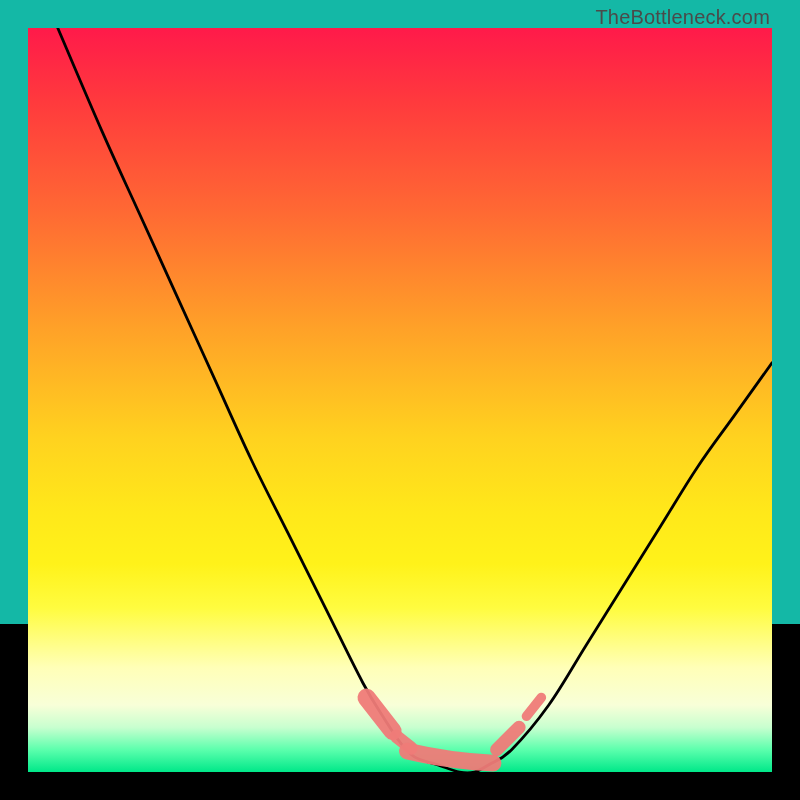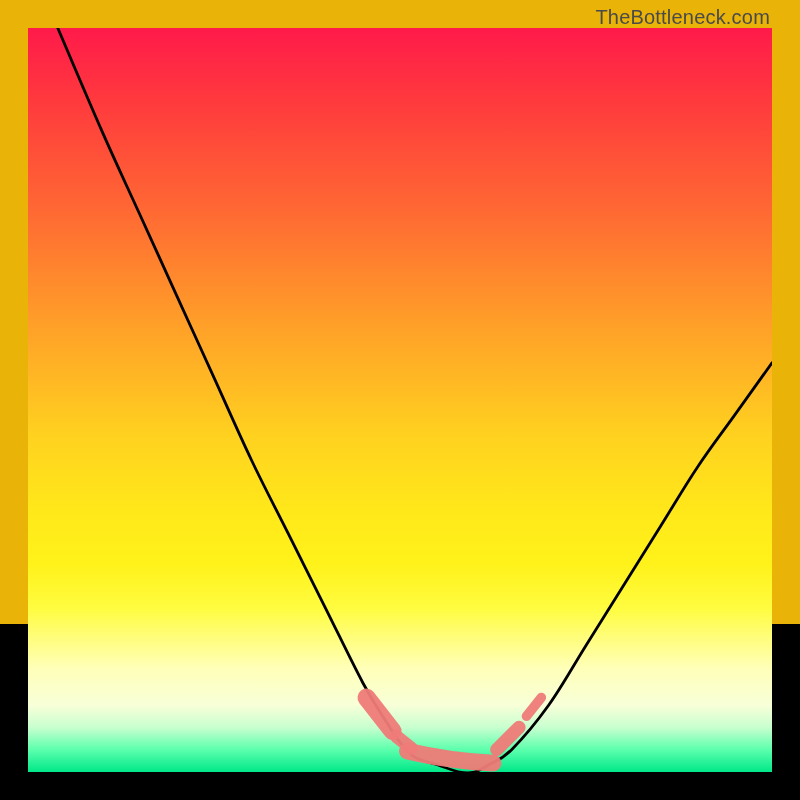--- a/index.html
+++ b/index.html
@@ -8,21 +8,21 @@
     width: 800px;
     height: 800px;
     overflow: hidden;
     background: #000;
     font-family: Arial, Helvetica, sans-serif;
   }
   .frame {
     position: relative;
     width: 800px;
     height: 624px;
-    background: #eab308;
+    background: #14b8a6;
   }
   .plot {
     position: absolute;
     left: 28px;
     top: 28px;
     width: 744px;
     height: 744px;
     
     background: linear-gradient(
       to bottom,

